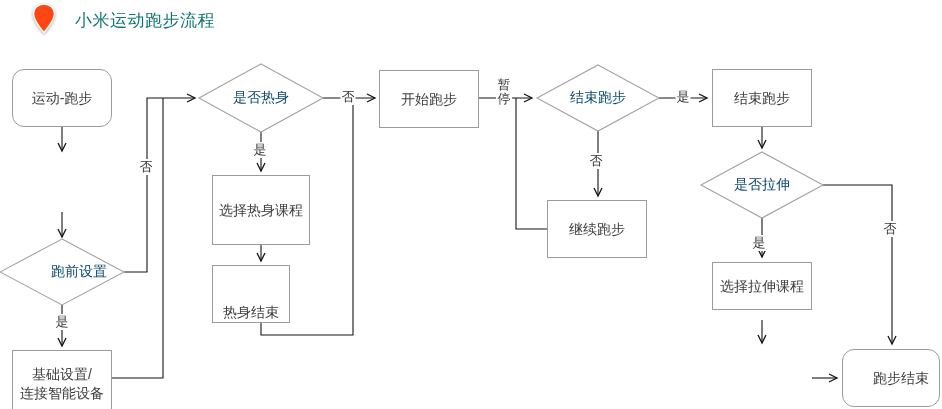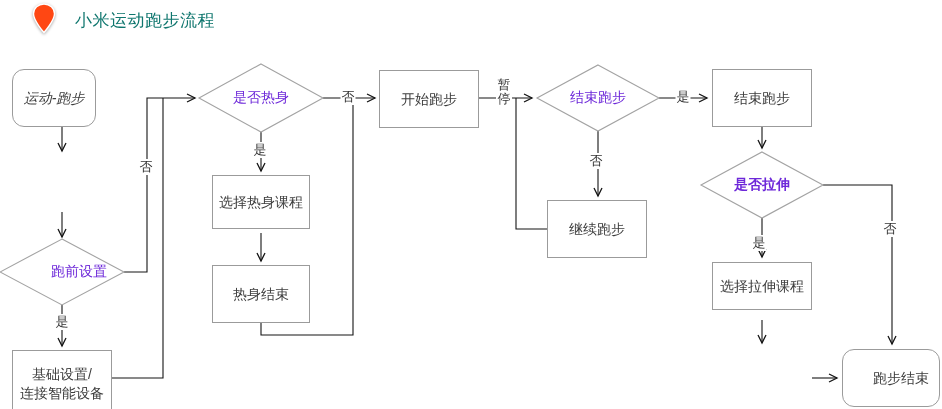--- a/index.html
+++ b/index.html
@@ -15,21 +15,21 @@
     white-space:nowrap;
   }
   svg.edges { position:absolute; left:0; top:0; }
   .node {
     position:absolute; background:#fff; border:1px solid #9b9b9b;
     display:flex; flex-direction:column; align-items:center; justify-content:center;
     font-size:14px; color:#3d3d3d; text-align:center; line-height:19px;
   }
   .node.rounded { border-radius:12px; }
   .dlabel {
-    position:absolute; font-size:14px; color:#6d28d9; text-align:right;
+    position:absolute; font-size:14px; color:#0c4a6e; text-align:right;
     transform:translate(-50%,-50%); white-space:nowrap;
   }
   .elabel {
     position:absolute; font-size:13px; color:#333; background:#fff; text-align:center;
     transform:translate(-50%,-50%); line-height:14px; padding:1px 1px; white-space:nowrap;
   }
   .elabel.vertical { white-space:normal; width:16px; word-break:break-all; }
 </style>
 </head>
 <body>
@@ -70,35 +70,35 @@
       <path d="M812 378 L837 378" marker-end="url(#arw)"></path>
     </g>
     <g fill="#ffffff" stroke="#a3a3a3" stroke-width="1.1">
       <polygon points="62,239 124,272 62,305 0,272"></polygon>
       <polygon points="261,64 323,98 261,132 199,98"></polygon>
       <polygon points="598,65 659,98 598,131 537,98"></polygon>
       <polygon points="762,152 823,185 762,218 701,185"></polygon>
     </g>
   </svg>
 
-  <div class="node rounded" style="left:12px;top:69px;width:84px;height:58px;font-style:italic;">
+  <div class="node rounded" style="left:12px;top:69px;width:100px;height:58px;">
     <span>运动-跑步</span>
   </div>
 
 
   <div class="node" style="left:12px;top:350px;width:100px;height:68px;">
     <span>基础设置/</span>
     <span>连接智能设备</span>
   </div>
 
-  <div class="node" style="left:212px;top:175px;width:98px;height:54px;">
+  <div class="node" style="left:212px;top:175px;width:98px;height:70px;">
     <span>选择热身课程</span>
   </div>
 
-  <div class="node" style="left:212px;top:265px;width:98px;height:58px;">
+  <div class="node" style="left:212px;top:265px;width:78px;height:58px;justify-content:flex-end;">
     <span>热身结束</span>
   </div>
 
   <div class="node" style="left:379px;top:70px;width:100px;height:58px;">
     <span>开始跑步</span>
   </div>
 
   <div class="node" style="left:547px;top:200px;width:100px;height:58px;">
     <span>继续跑步</span>
   </div>
@@ -112,21 +112,21 @@
   </div>
 
 
   <div class="node rounded" style="left:842px;top:349px;width:98px;height:58px;padding-left:20px;">
     <span>跑步结束</span>
   </div>
 
   <div class="dlabel" style="left:79px;top:272px;">跑前设置</div>
   <div class="dlabel" style="left:261px;top:98px;">是否热身</div>
   <div class="dlabel" style="left:598px;top:98px;">结束跑步</div>
-  <div class="dlabel" style="left:762px;top:185px;font-weight:bold;">是否拉伸</div>
+  <div class="dlabel" style="left:762px;top:185px;">是否拉伸</div>
 
   <div class="elabel" style="left:146px;top:167px;">否</div>
   <div class="elabel" style="left:62px;top:322px;">是</div>
   <div class="elabel" style="left:260px;top:150px;">是</div>
   <div class="elabel" style="left:348px;top:97px;">否</div>
   <div class="elabel vertical" style="left:504px;top:92px;">暂停</div>
   <div class="elabel" style="left:596px;top:161px;">否</div>
   <div class="elabel" style="left:683px;top:97px;">是</div>
   <div class="elabel" style="left:759px;top:243px;">是</div>
   <div class="elabel" style="left:890px;top:229px;">否</div>

